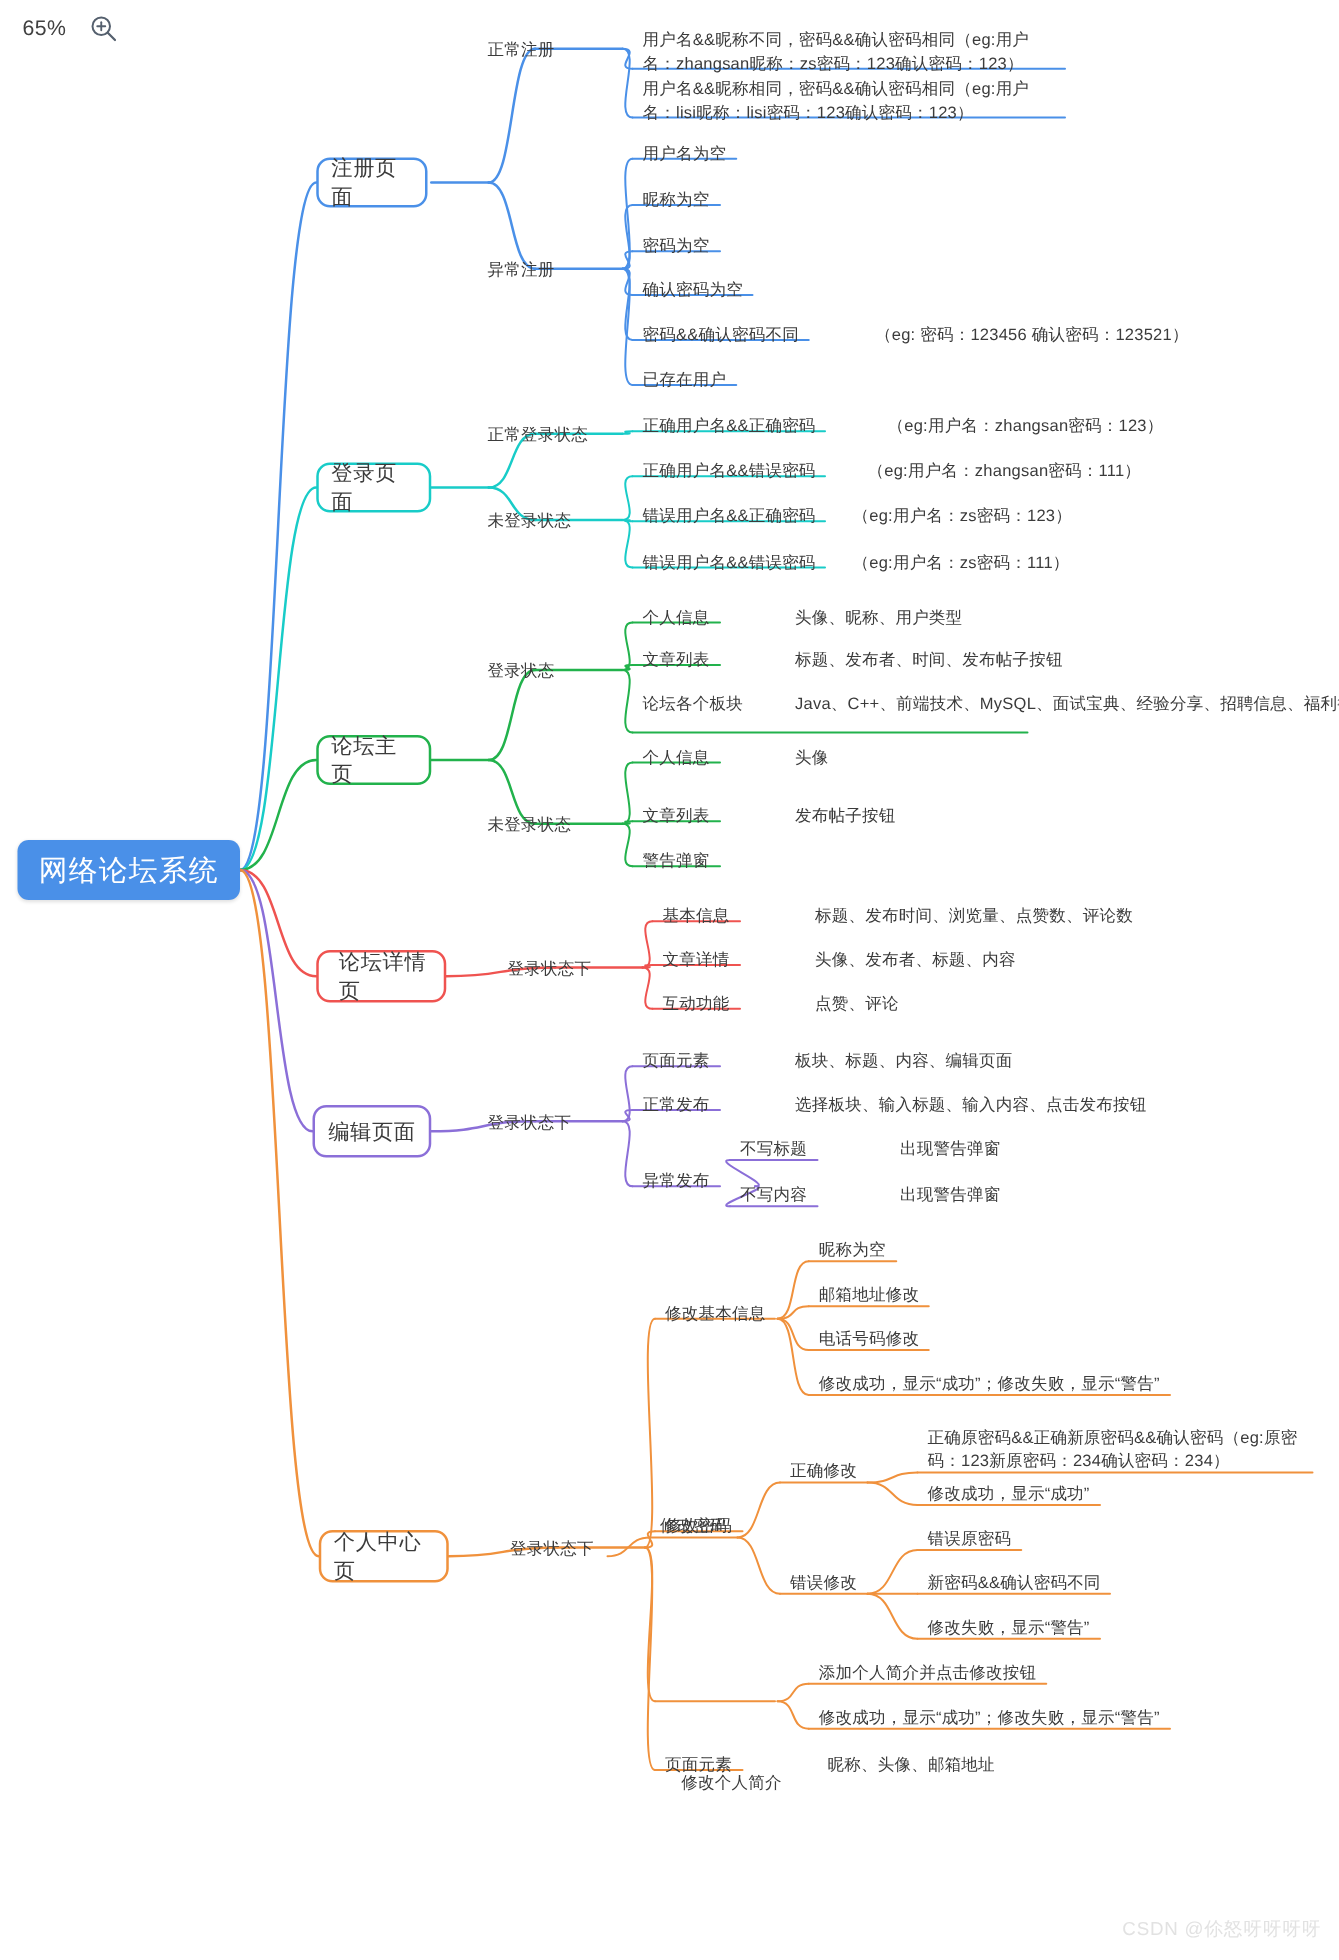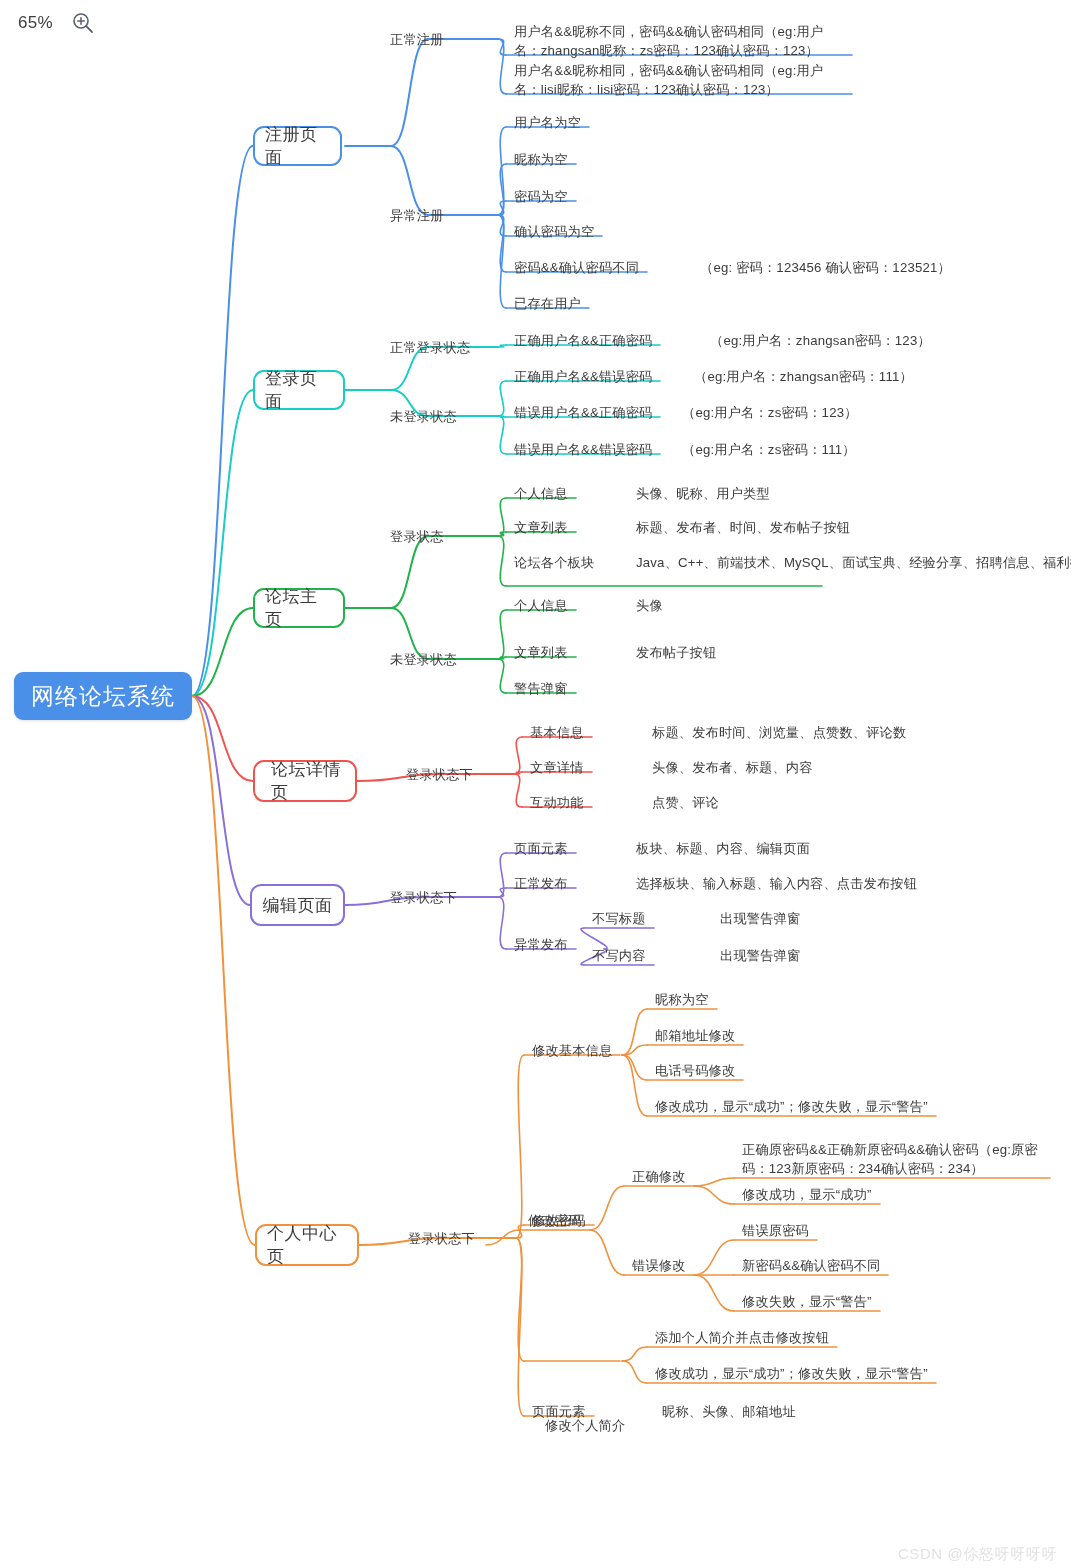--- a/index.html
+++ b/index.html
@@ -21,21 +21,21 @@
   .topic-node{
     background:#ffffff;border:2px solid #888;border-radius:11px;
     font-size:17px;letter-spacing:.5px;padding:0 10px;color:#3b3b3b;
   }
   .leaf{
     position:absolute;z-index:3;font-size:13.2px;line-height:19px;
     color:#3b3b3b;letter-spacing:.2px;white-space:nowrap;
   }
   .leaf.wrap{white-space:normal;}
   .watermark{
-    position:absolute;right:14px;bottom:4px;font-size:15px;color:#e2e2e2;
+    position:absolute;right:14px;bottom:15px;font-size:15px;color:#e2e2e2;
     letter-spacing:.6px;z-index:4;user-select:none;
   }
 </style>
 </head>
 <body>
 
 <div class="zoom-bar">
   <span class="zoom-pct">65%</span>
   <svg class="zoom-icon" viewBox="0 0 24 24">
     <circle cx="10" cy="10" r="7" fill="none" stroke="#55606e" stroke-width="1.6"></circle>

